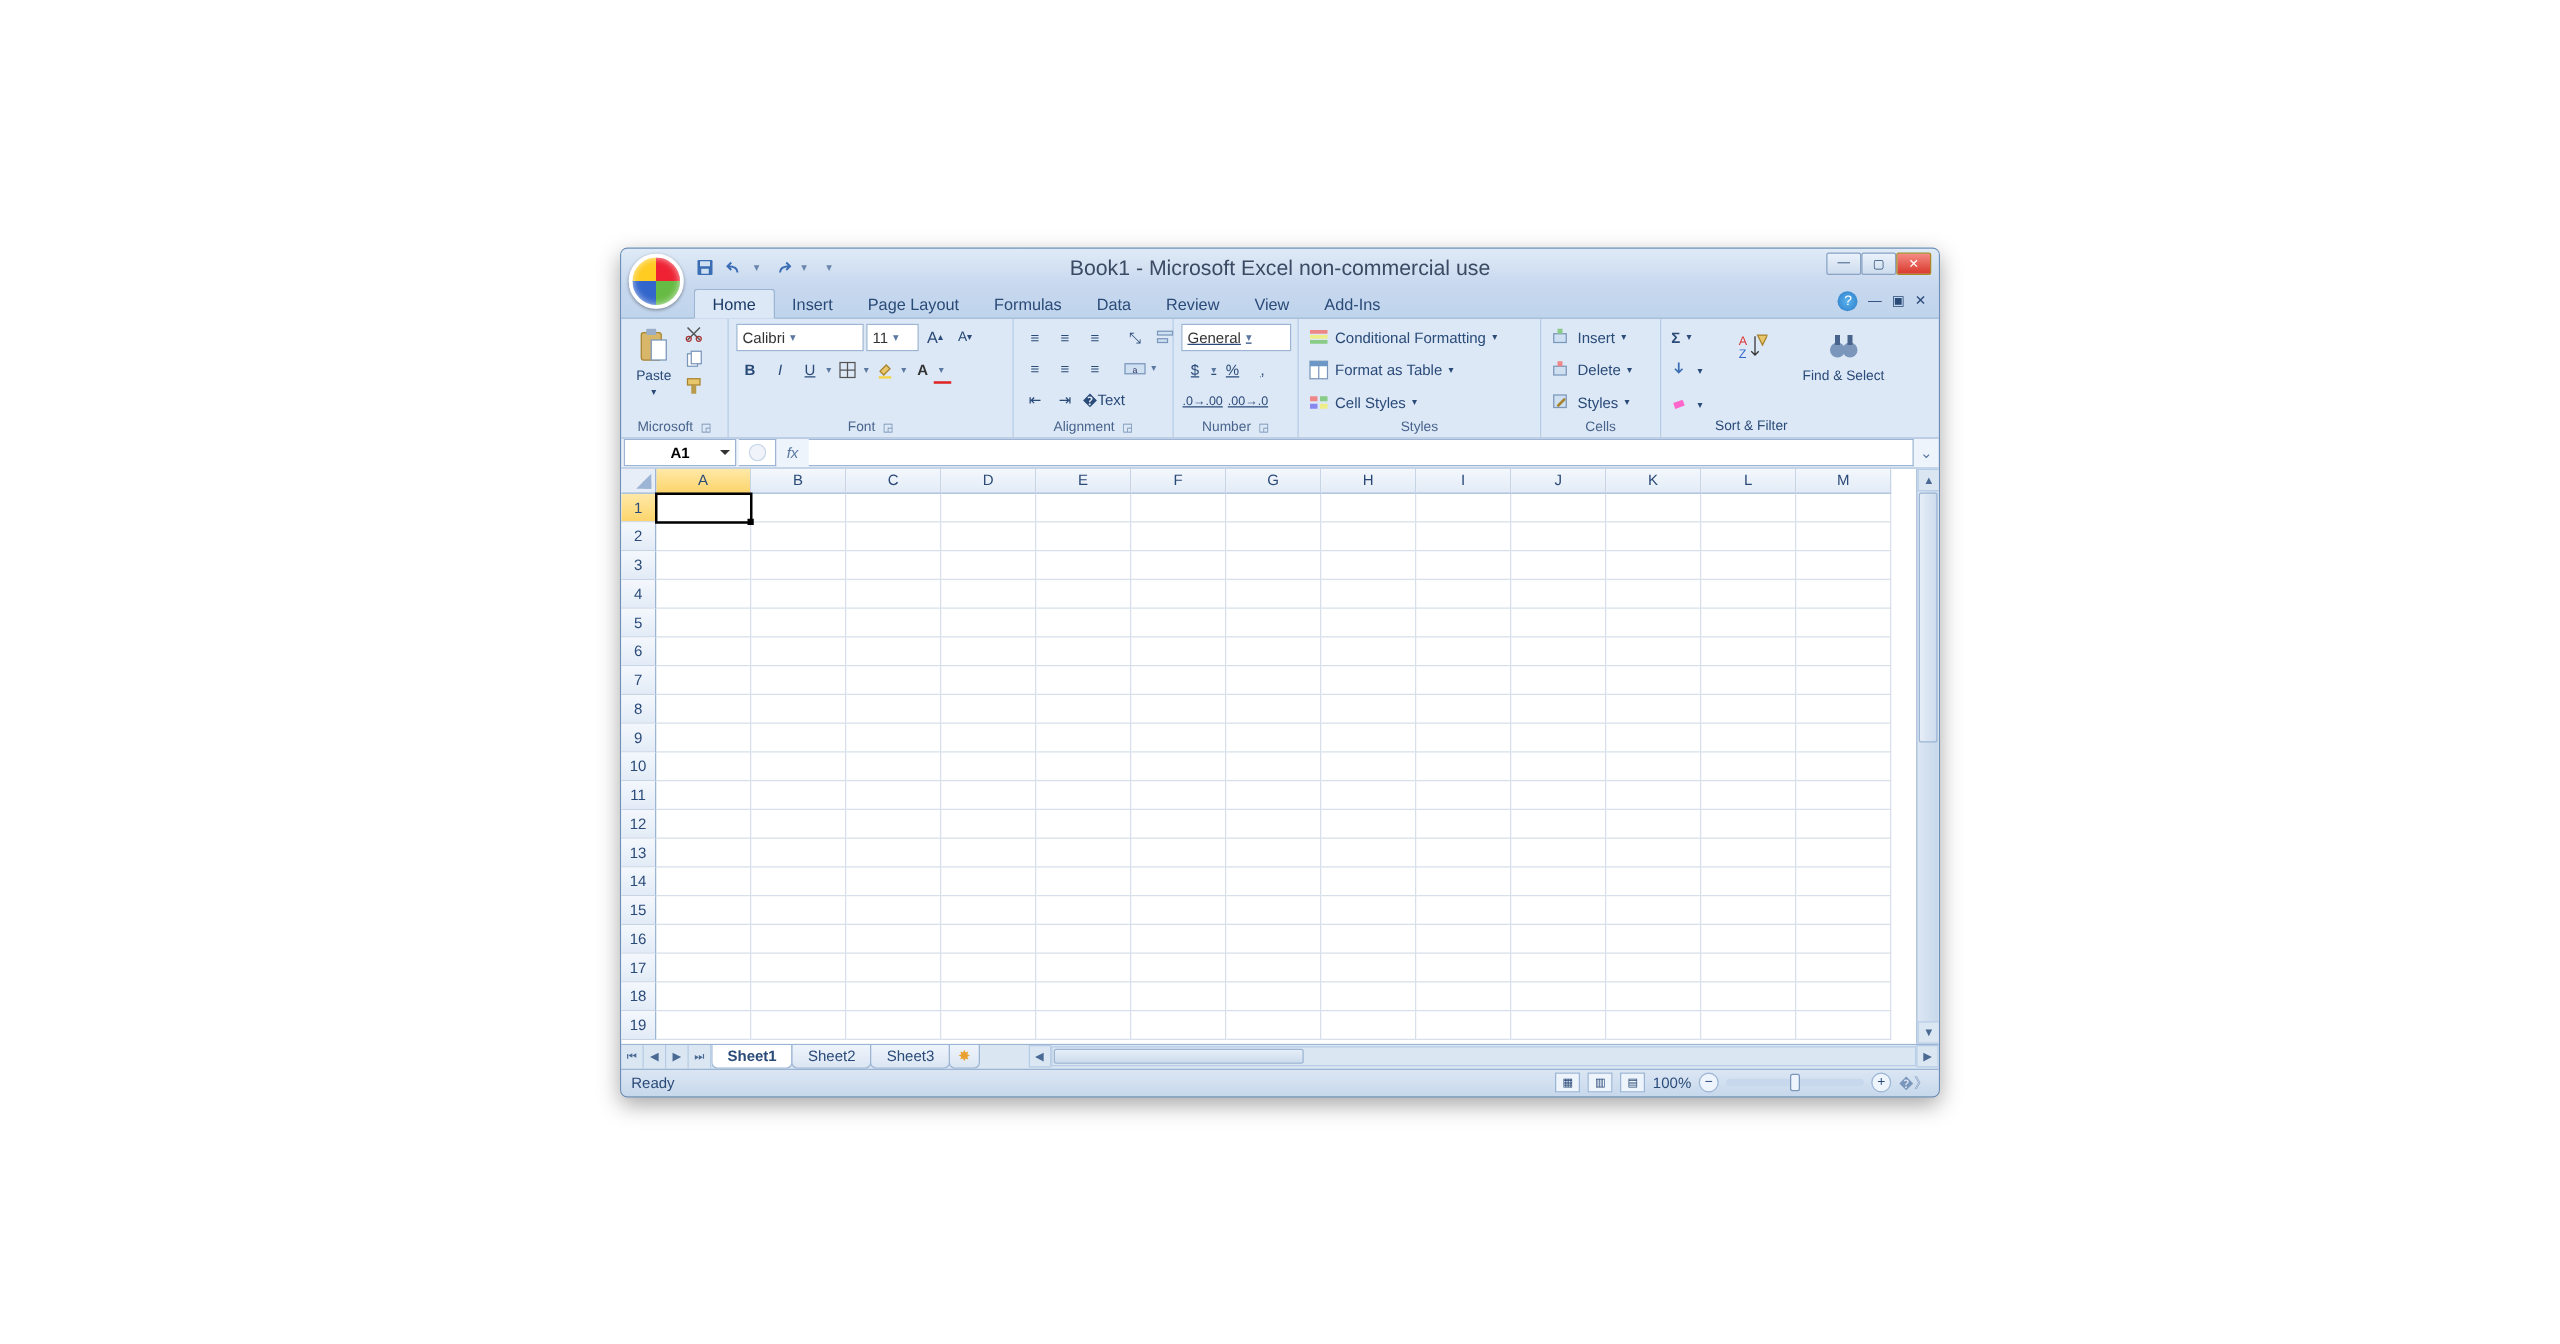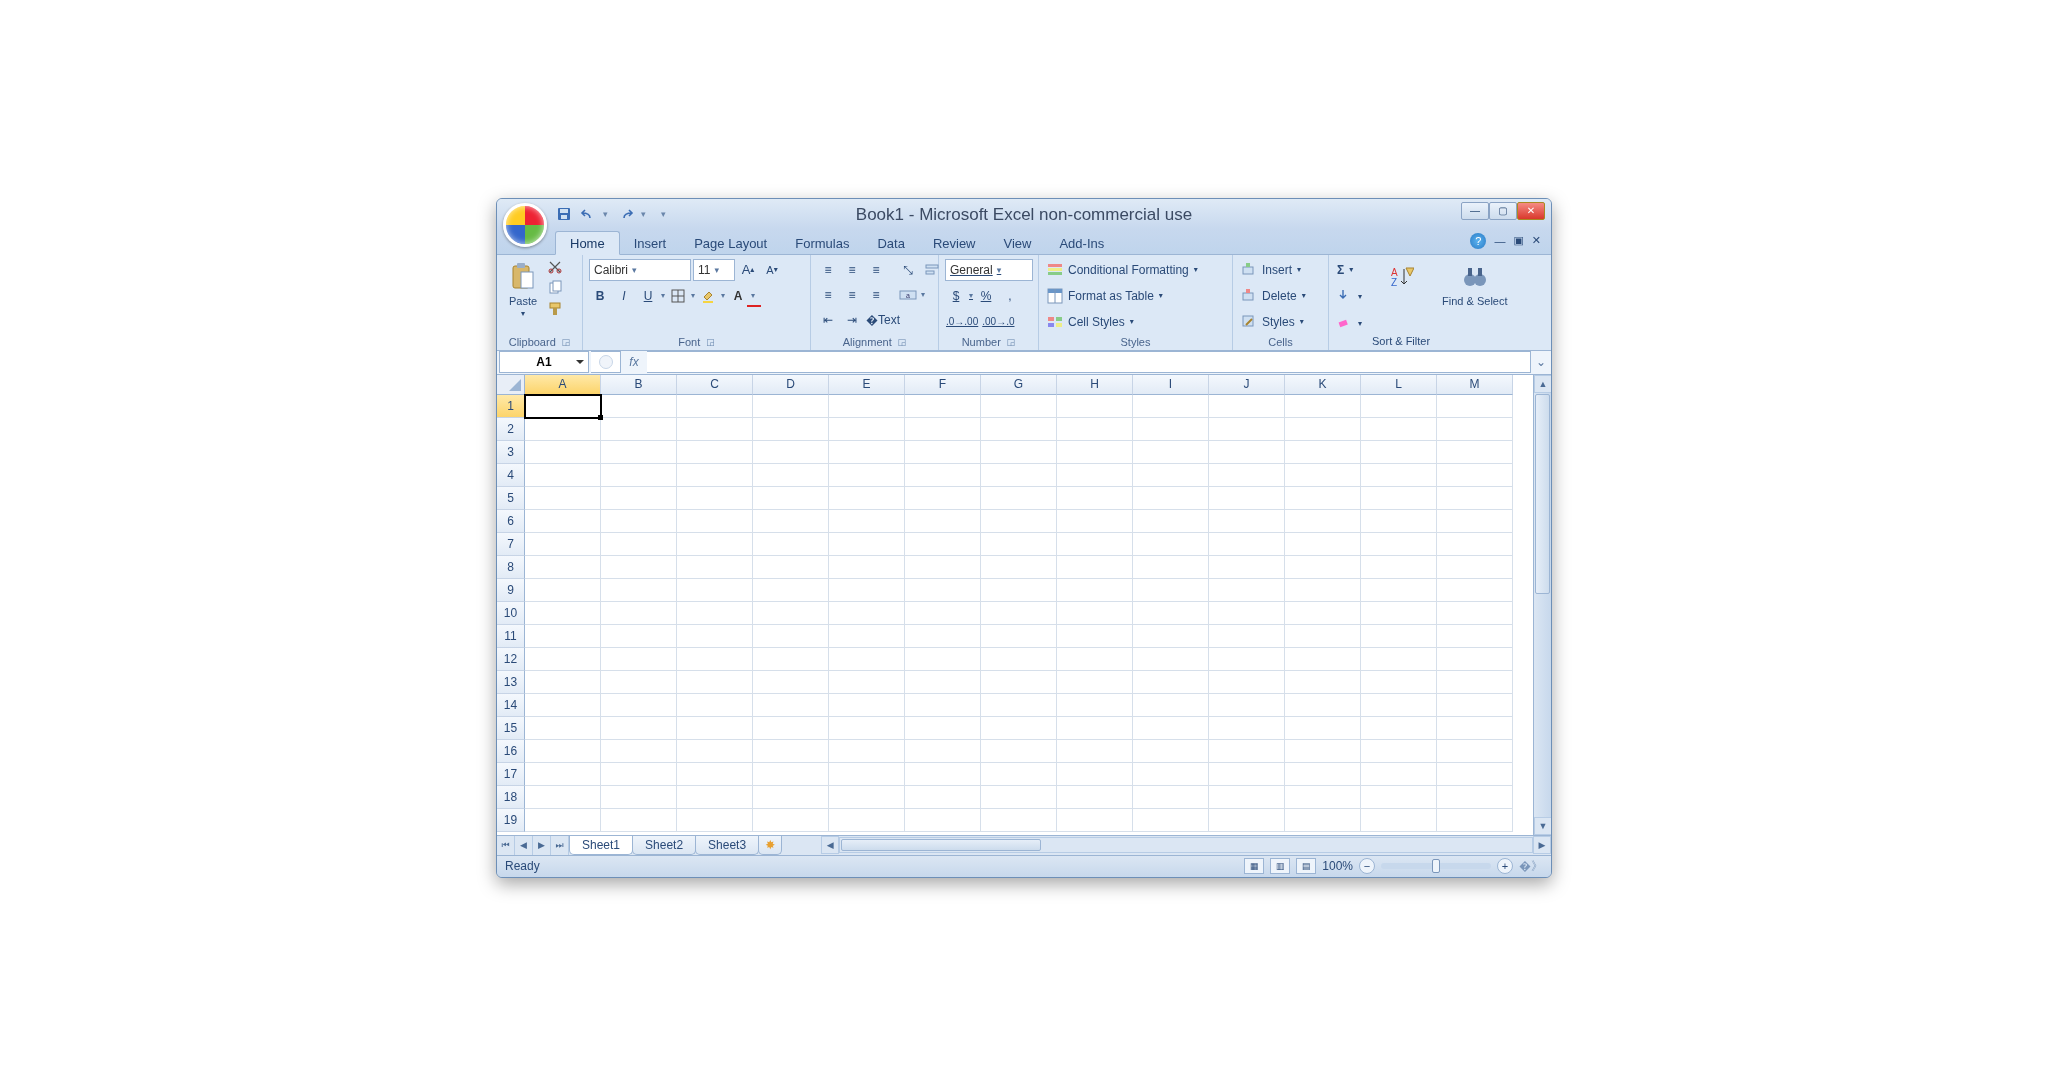--- a/index.html
+++ b/index.html
@@ -209,21 +209,21 @@
     display:flex;align-items:stretch;font-size:12px;
   }
   .tabnav{display:flex;}
   .tabnav .nv{width:18px;border-right:1px solid #b7cce5;display:flex;align-items:center;justify-content:center;color:#4a6a94;font-size:9px;}
   .sheettabs{display:flex;align-items:flex-end;}
   .stab{
     padding:2px 12px;background:linear-gradient(#eef4fb,#dbe6f3);
     border:1px solid #9cb5d4;border-top:none;border-radius:0 0 5px 5px;
     margin-right:-1px;color:#2a4a78;
   }
-  .stab.active{background:#fff;font-weight:normal;text-align:center;}
+  .stab.active{background:#fff;font-weight:bold;text-align:center;}
   .stab.new{padding:2px 6px;}
   .hscroll{flex:1;display:flex;align-items:center;margin-left:40px;}
   .hscroll .track{flex:1;height:16px;background:#dbe6f3;border:1px solid #b7cce5;position:relative;}
   .hscroll .thumb{position:absolute;left:0;top:0;bottom:0;width:200px;background:linear-gradient(#e6eef8,#cddced);border:1px solid #9cb5d4;border-radius:2px;margin:1px;}
   
   .status{
     height:22px;background:linear-gradient(#dbe6f3,#c7d8ec);
     border-top:1px solid #9cb5d4;display:flex;align-items:center;
     font-size:12px;color:#2a4a78;padding:0 8px;justify-content:space-between;
   }
@@ -313,21 +313,21 @@
                 <rect x="3" y="3" width="8" height="10" fill="#fff" stroke="#7a96ba"></rect>
                 <rect x="6" y="1" width="8" height="10" fill="#fff" stroke="#7a96ba"></rect>
               </svg></span>
           <span class="ic"><svg width="16" height="16" viewBox="0 0 16 16">
                 <rect x="3" y="2" width="10" height="5" fill="#e8c76a" stroke="#a8832f"></rect>
                 <rect x="6" y="7" width="4" height="7" fill="#b89a4a"></rect>
               </svg></span>
         </div>
       </div>
       <div class="group-label">
-          <span>Clipboard</span>
+          <span>Microsoft</span>
           <span class="dlaunch">◲</span>
         </div>
     </div>
 
     <div class="group" style="width:228px;">
       <div class="group-body" style="flex-direction:column;gap:4px;">
         <div class="rowbtns">
           <div class="combo" style="width:102px;">
               <span>Calibri</span>
               <span class="dd">▾</span>

